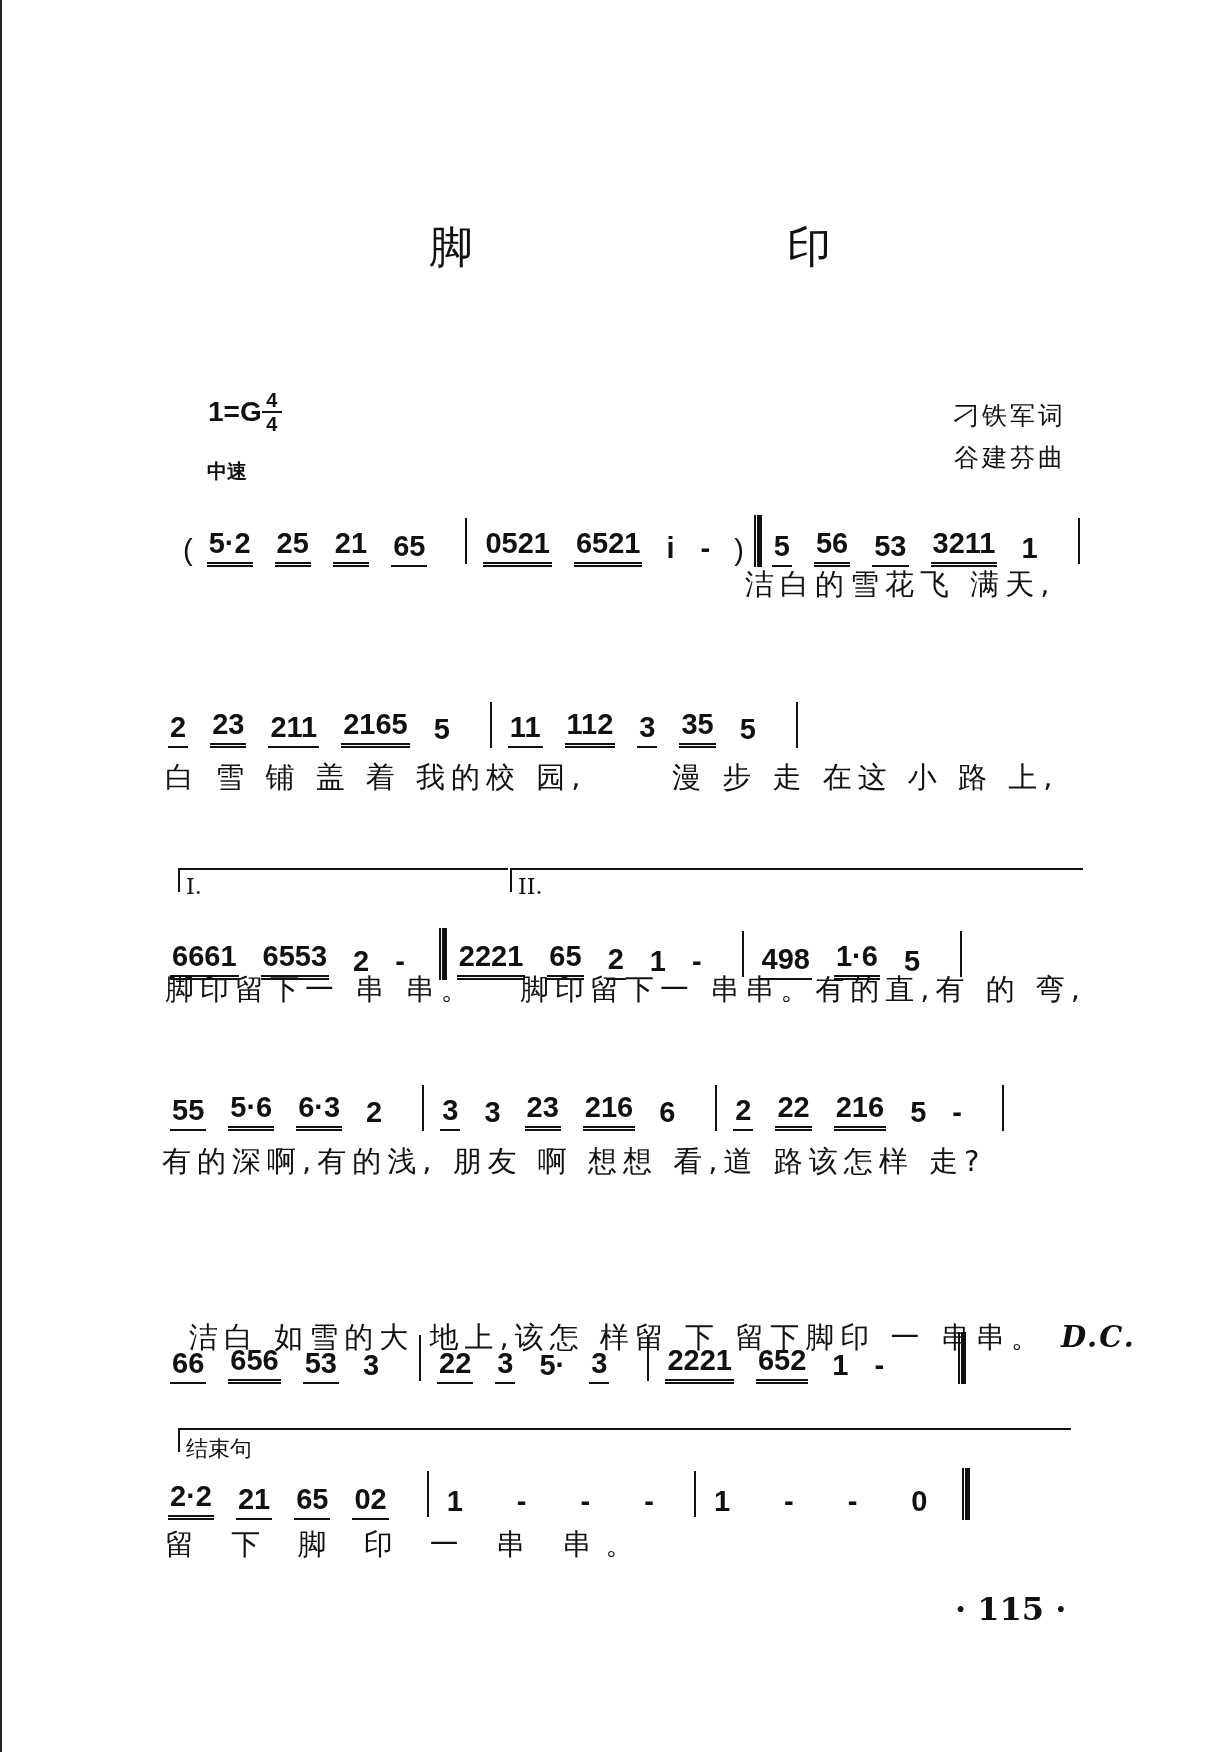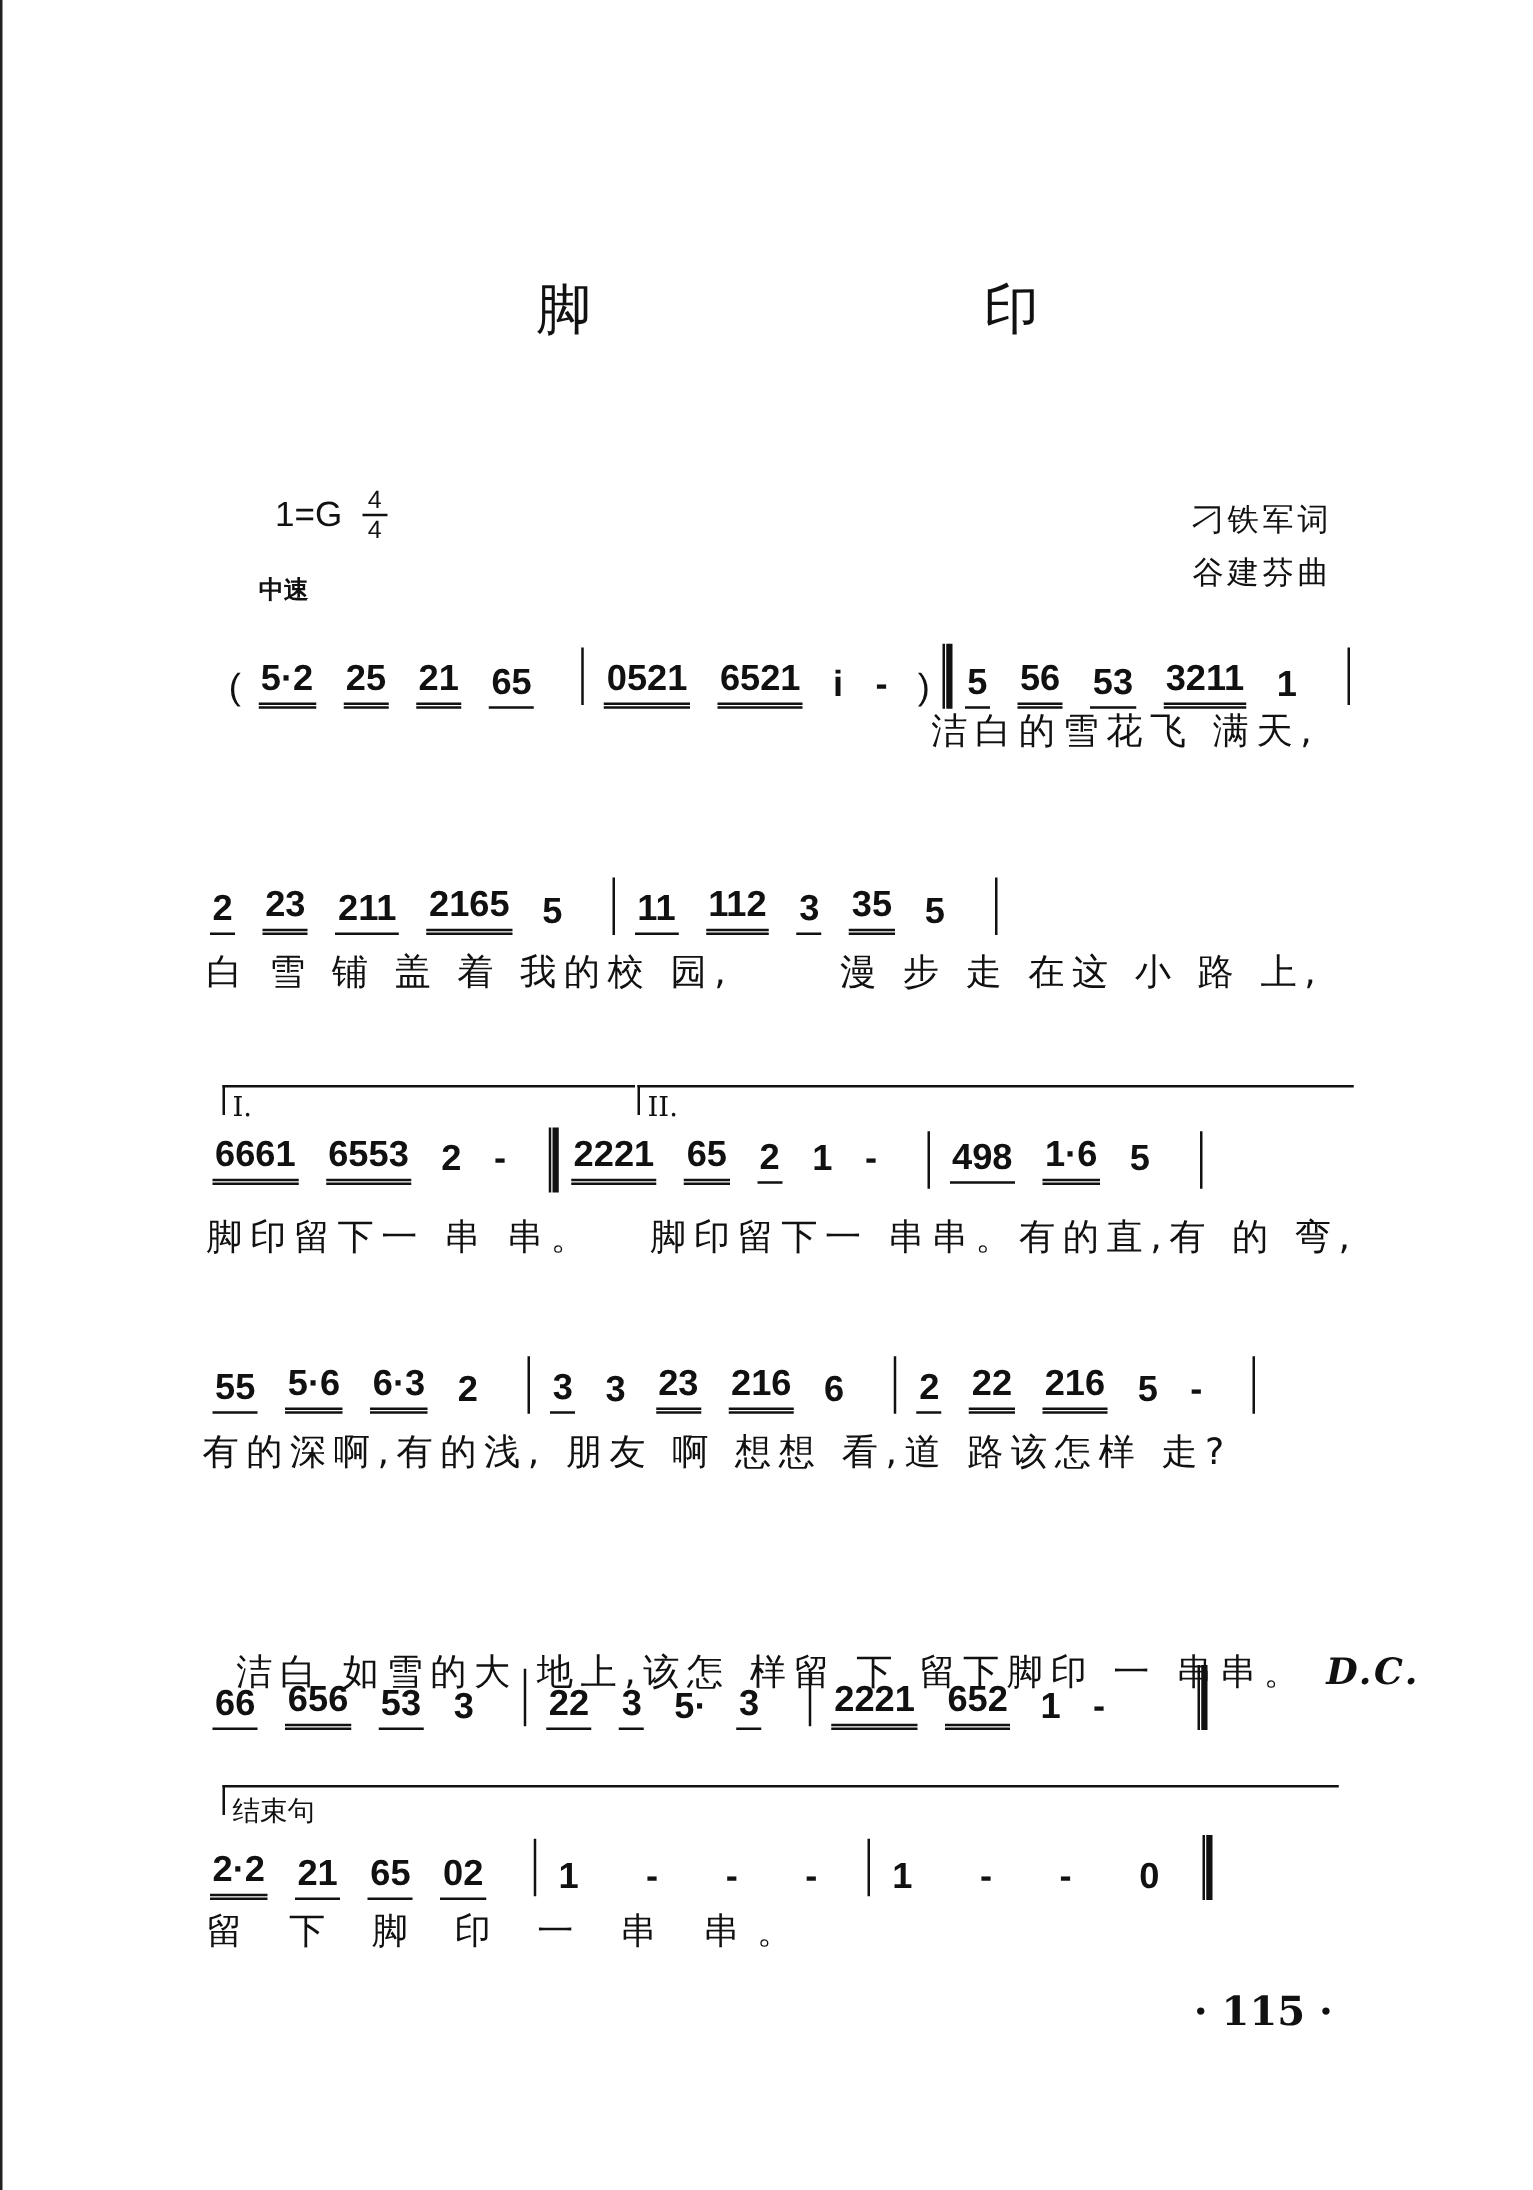--- a/index.html
+++ b/index.html
@@ -1,19 +1,19 @@
 <!DOCTYPE html>
 <html><head>
 <meta charset="utf-8">
 <style>
   html, body { margin:0; padding:0; background:#fff; }
   body { width:1226px; height:1752px; position:relative; overflow:hidden; font-family:"DejaVu Sans", sans-serif; color:#111; }
   .leftrule { position:absolute; left:0; top:0; width:2px; height:1752px; background:#222; }
   .title { position:absolute; top:218px; left:0; width:1226px; text-align:center; font-family:"DejaVu Serif", serif; font-size:44px; letter-spacing:150px; padding-left:150px; box-sizing:border-box;margin-left:17px; }
-  .key { position:absolute; left:220px; top:390px; font-weight:normal; font-size:28px; font-family:"Liberation Sans", sans-serif; display:flex; align-items:center; gap:16px; }
+  .key { position:absolute; left:208px; top:390px; font-weight:bold; font-size:28px; font-family:"Liberation Sans", sans-serif; display:flex; align-items:center; }
   .frac { display:inline-flex; flex-direction:column; align-items:center; font-size:20px; line-height:20px; }
   .frac .bar { width:20px; height:2px; background:#111; margin:1px 0; }
   .tempo { position:absolute; left:207px; top:458px; font-weight:bold; font-size:20px; }
   .credits { position:absolute; left:954px; top:395px; font-size:25px; line-height:42px; letter-spacing:3px; }
   .notes { position:absolute; display:flex; align-items:flex-end; font-family:"Liberation Sans", sans-serif; font-weight:bold; font-size:29px; white-space:nowrap; }
   .grp { display:inline-flex; gap:10px; padding:0 2px 2px; margin-right:22px; position:relative; }
   .u1 { border-bottom:2px solid #111; }
   .u2 { border-bottom:5px double #111; }
   .barline { display:inline-block; width:2px; height:46px; background:#111; margin:0 16px; align-self:center; }
   .dbl { display:inline-block; width:8px; height:52px; border-left:2px solid #111; border-right:5px solid #111; margin:0 10px; box-sizing:border-box; }
@@ -77,21 +77,21 @@
   <span class="grp u1">3</span>
   <span class="grp u2">35</span>
   <span class="grp">5</span>
   <span class="barline"></span>
 </div>
 <div class="lyrics" style="left:165px; top:758px;">白 雪  铺 盖 着 我的校  园,</div>
 <div class="lyrics" style="left:672px; top:758px;">漫 步 走 在这 小 路  上,</div>
 
 <div class="volta" style="left:178px; top:868px; width:322px;">I.</div>
 <div class="volta" style="left:510px; top:868px; width:565px;">II.</div>
-<div class="notes" style="left:170px; top:902px;align-items:center;">
+<div class="notes" style="left:170px; top:928px;">
   <span class="grp u2">6661</span>
   <span class="grp u2">6553</span>
   <span class="grp">2</span>
   <span class="grp">-</span>
   <span class="dbl"></span>
   <span class="grp u2">2221</span>
   <span class="grp u2">65</span>
   <span class="grp u1">2</span>
   <span class="grp">1</span>
   <span class="grp">-</span>

